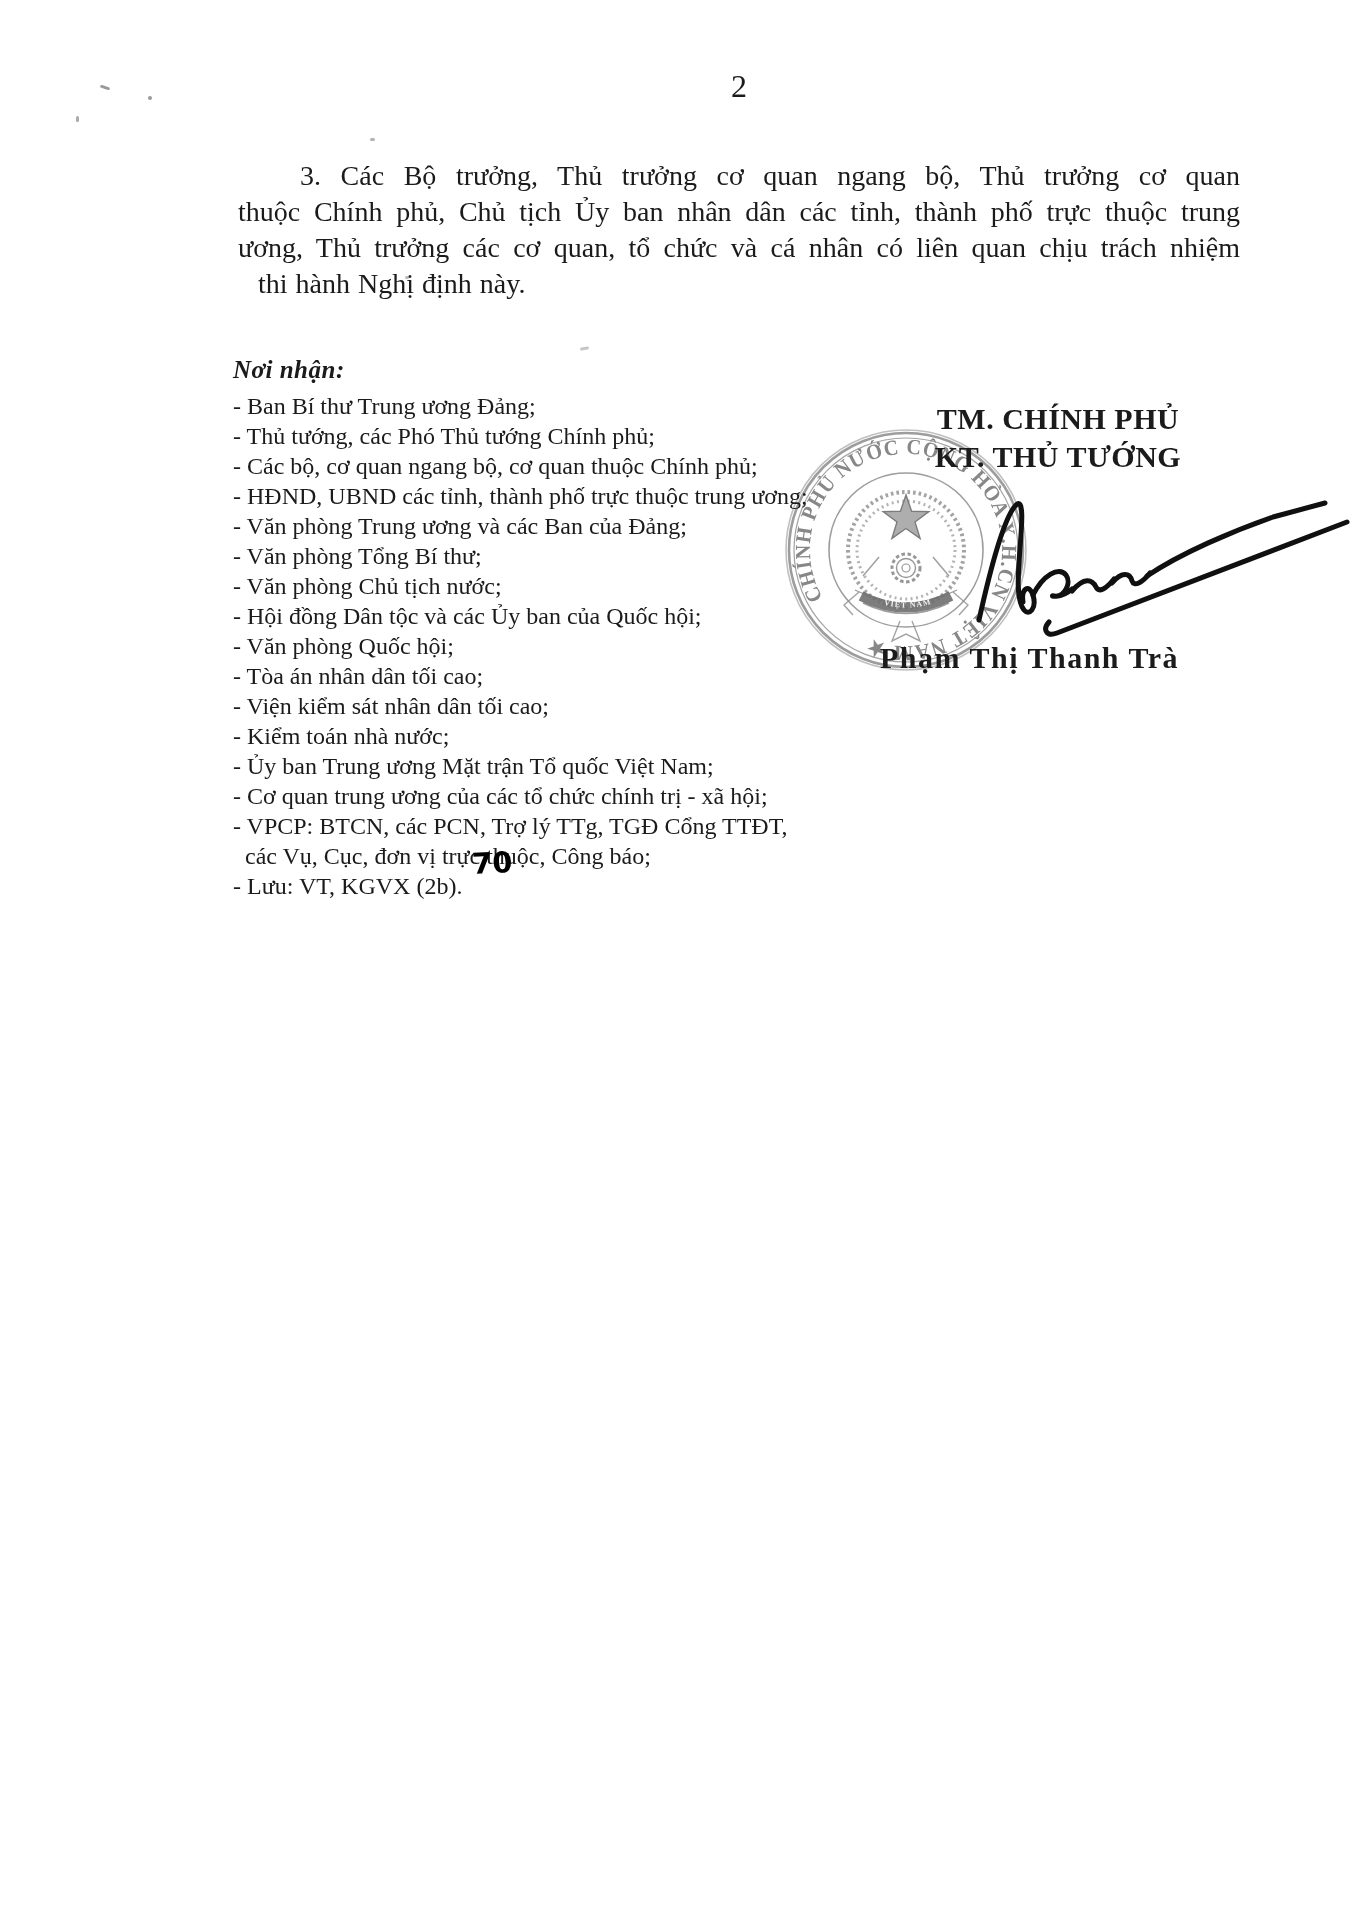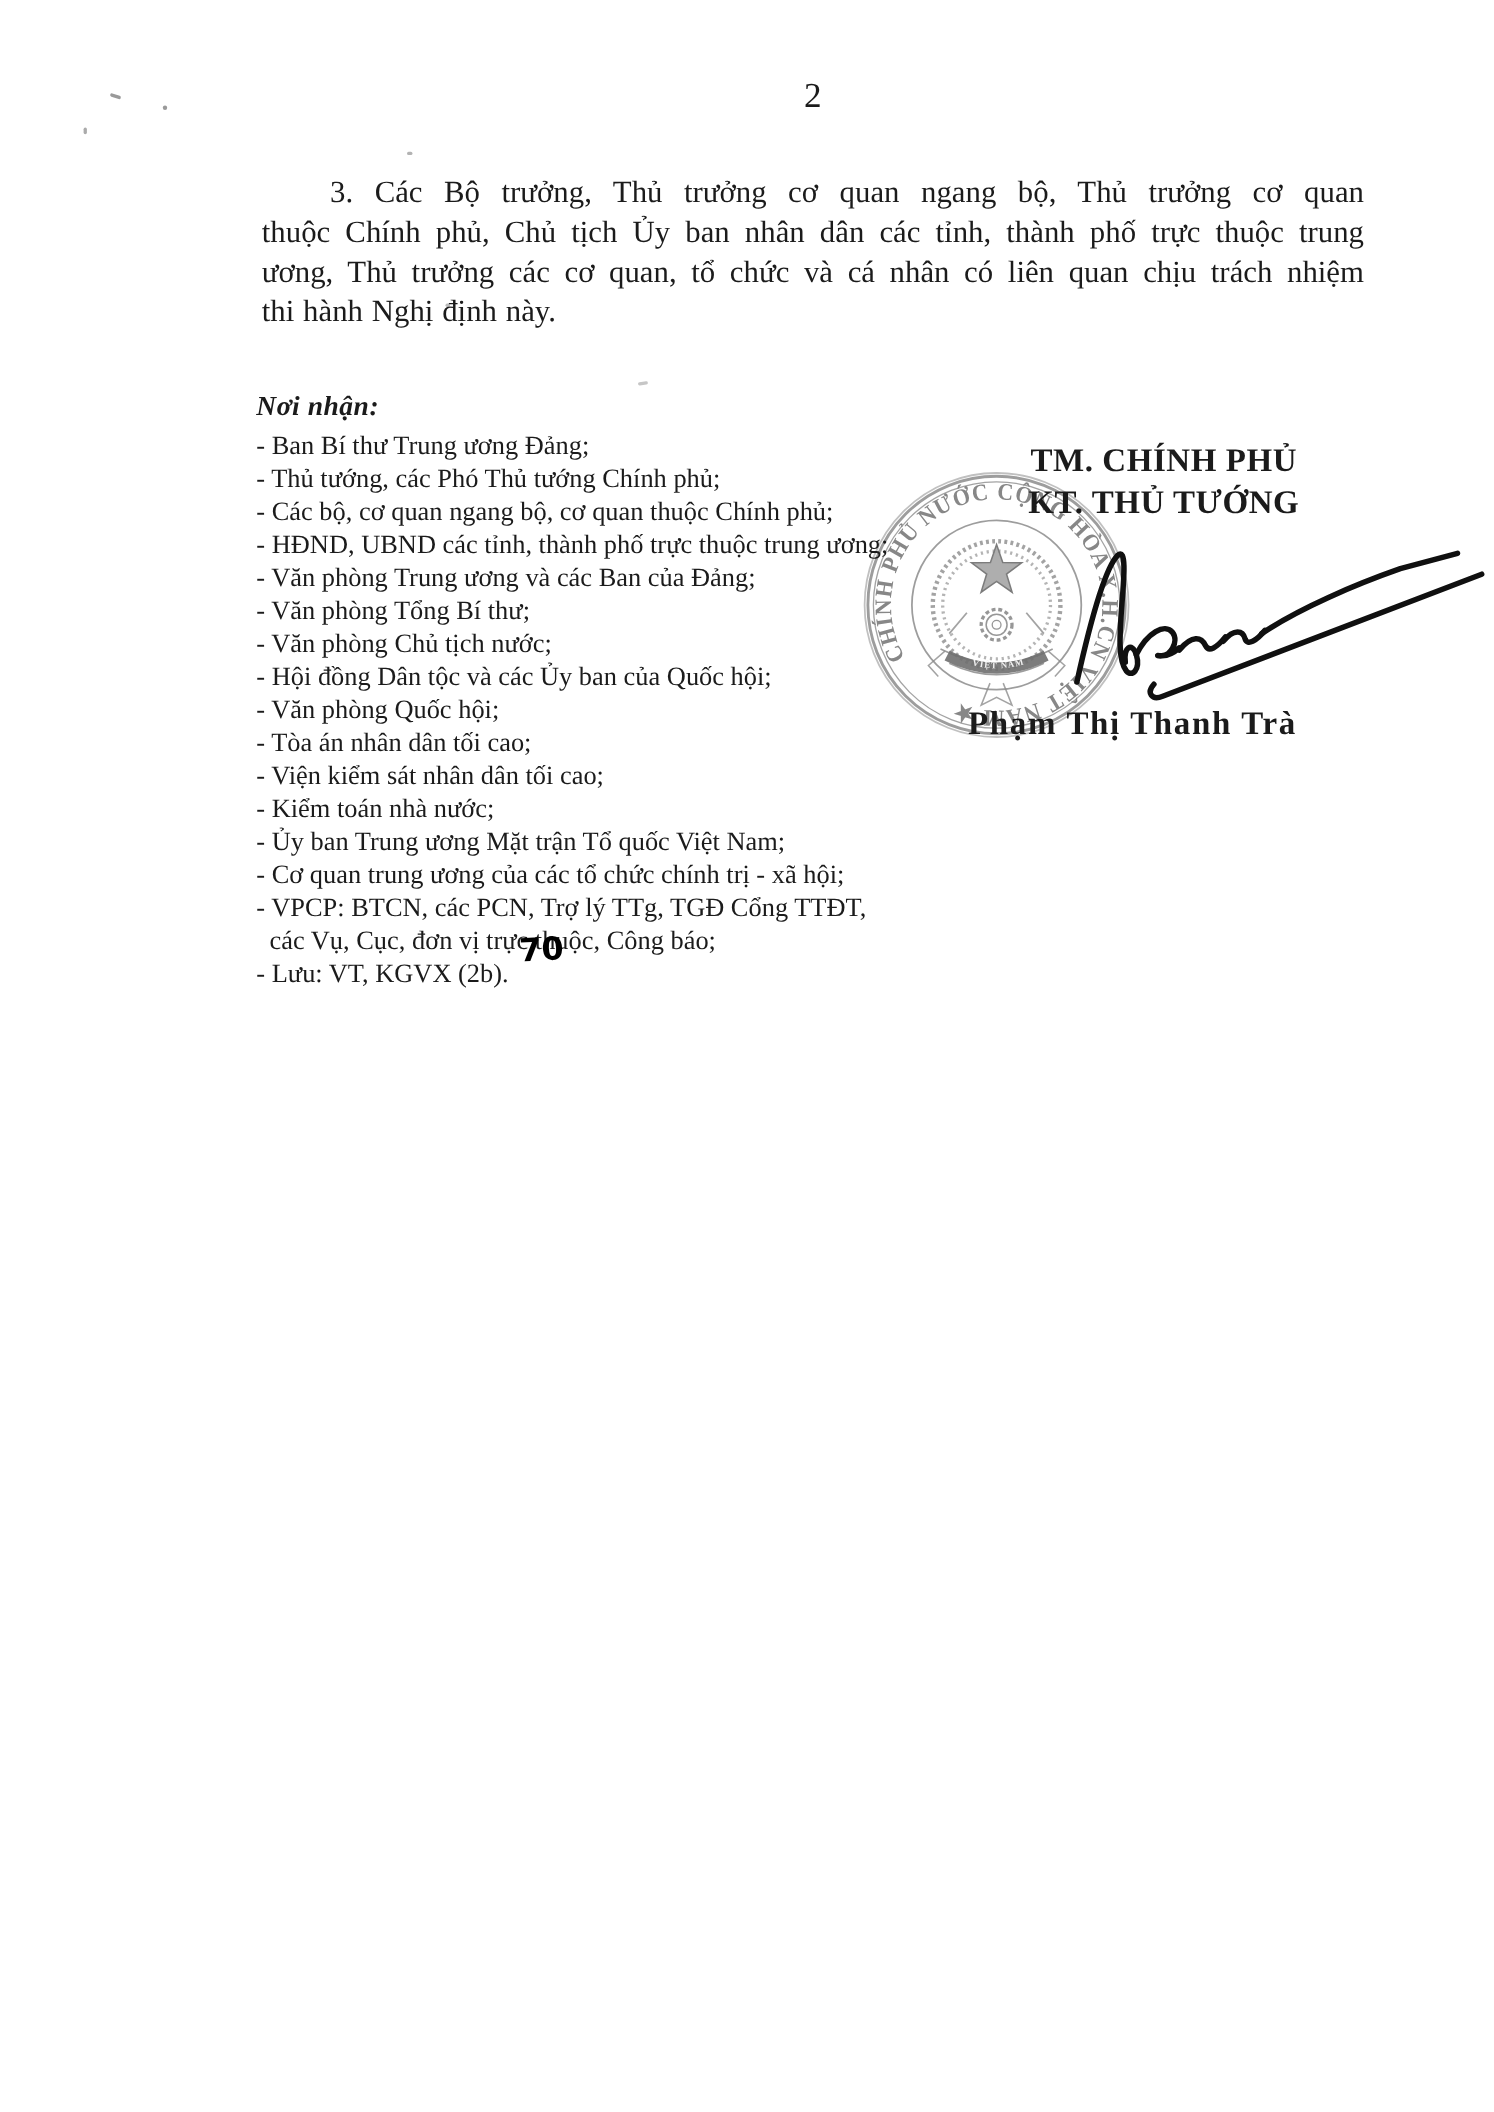--- a/index.html
+++ b/index.html
@@ -8,21 +8,21 @@
     overflow:hidden;font-family:"Liberation Serif","DejaVu Serif",serif;color:#1b1b1b;
   }
   .abs{position:absolute;}
   
   .pagenum{left:238px;top:68px;width:1002px;text-align:center;font-size:32px;z-index:2;}
   
   .para{left:238px;top:158px;width:1002px;font-size:28px;line-height:36px;z-index:2;}
   .pline{height:36px;overflow:hidden;text-align:justify;word-spacing:1px;}
   .pline.j::after{content:"";display:inline-block;width:100%;}
   .pline.first{text-indent:62px;}
-  .pline.plain{text-align:left;}
+  .pline.plain{text-align:left;margin-left:20px;}
   
   .recip{left:233px;top:356px;width:660px;z-index:2;}
   .recip-heading{font-size:25px;font-weight:bold;font-style:italic;letter-spacing:0.5px;margin-bottom:7px;}
   .recip-row{font-size:24px;line-height:30px;white-space:pre;}
   
   .sigblock{left:893px;top:352px;width:330px;text-align:center;font-weight:bold;
     font-size:30px;line-height:38px;letter-spacing:0.5px;z-index:2;margin-top:48px;}
   .signer{left:880px;top:641px;width:330px;text-align:left;font-weight:bold;
     font-size:30px;letter-spacing:1.5px;z-index:4;}
   

